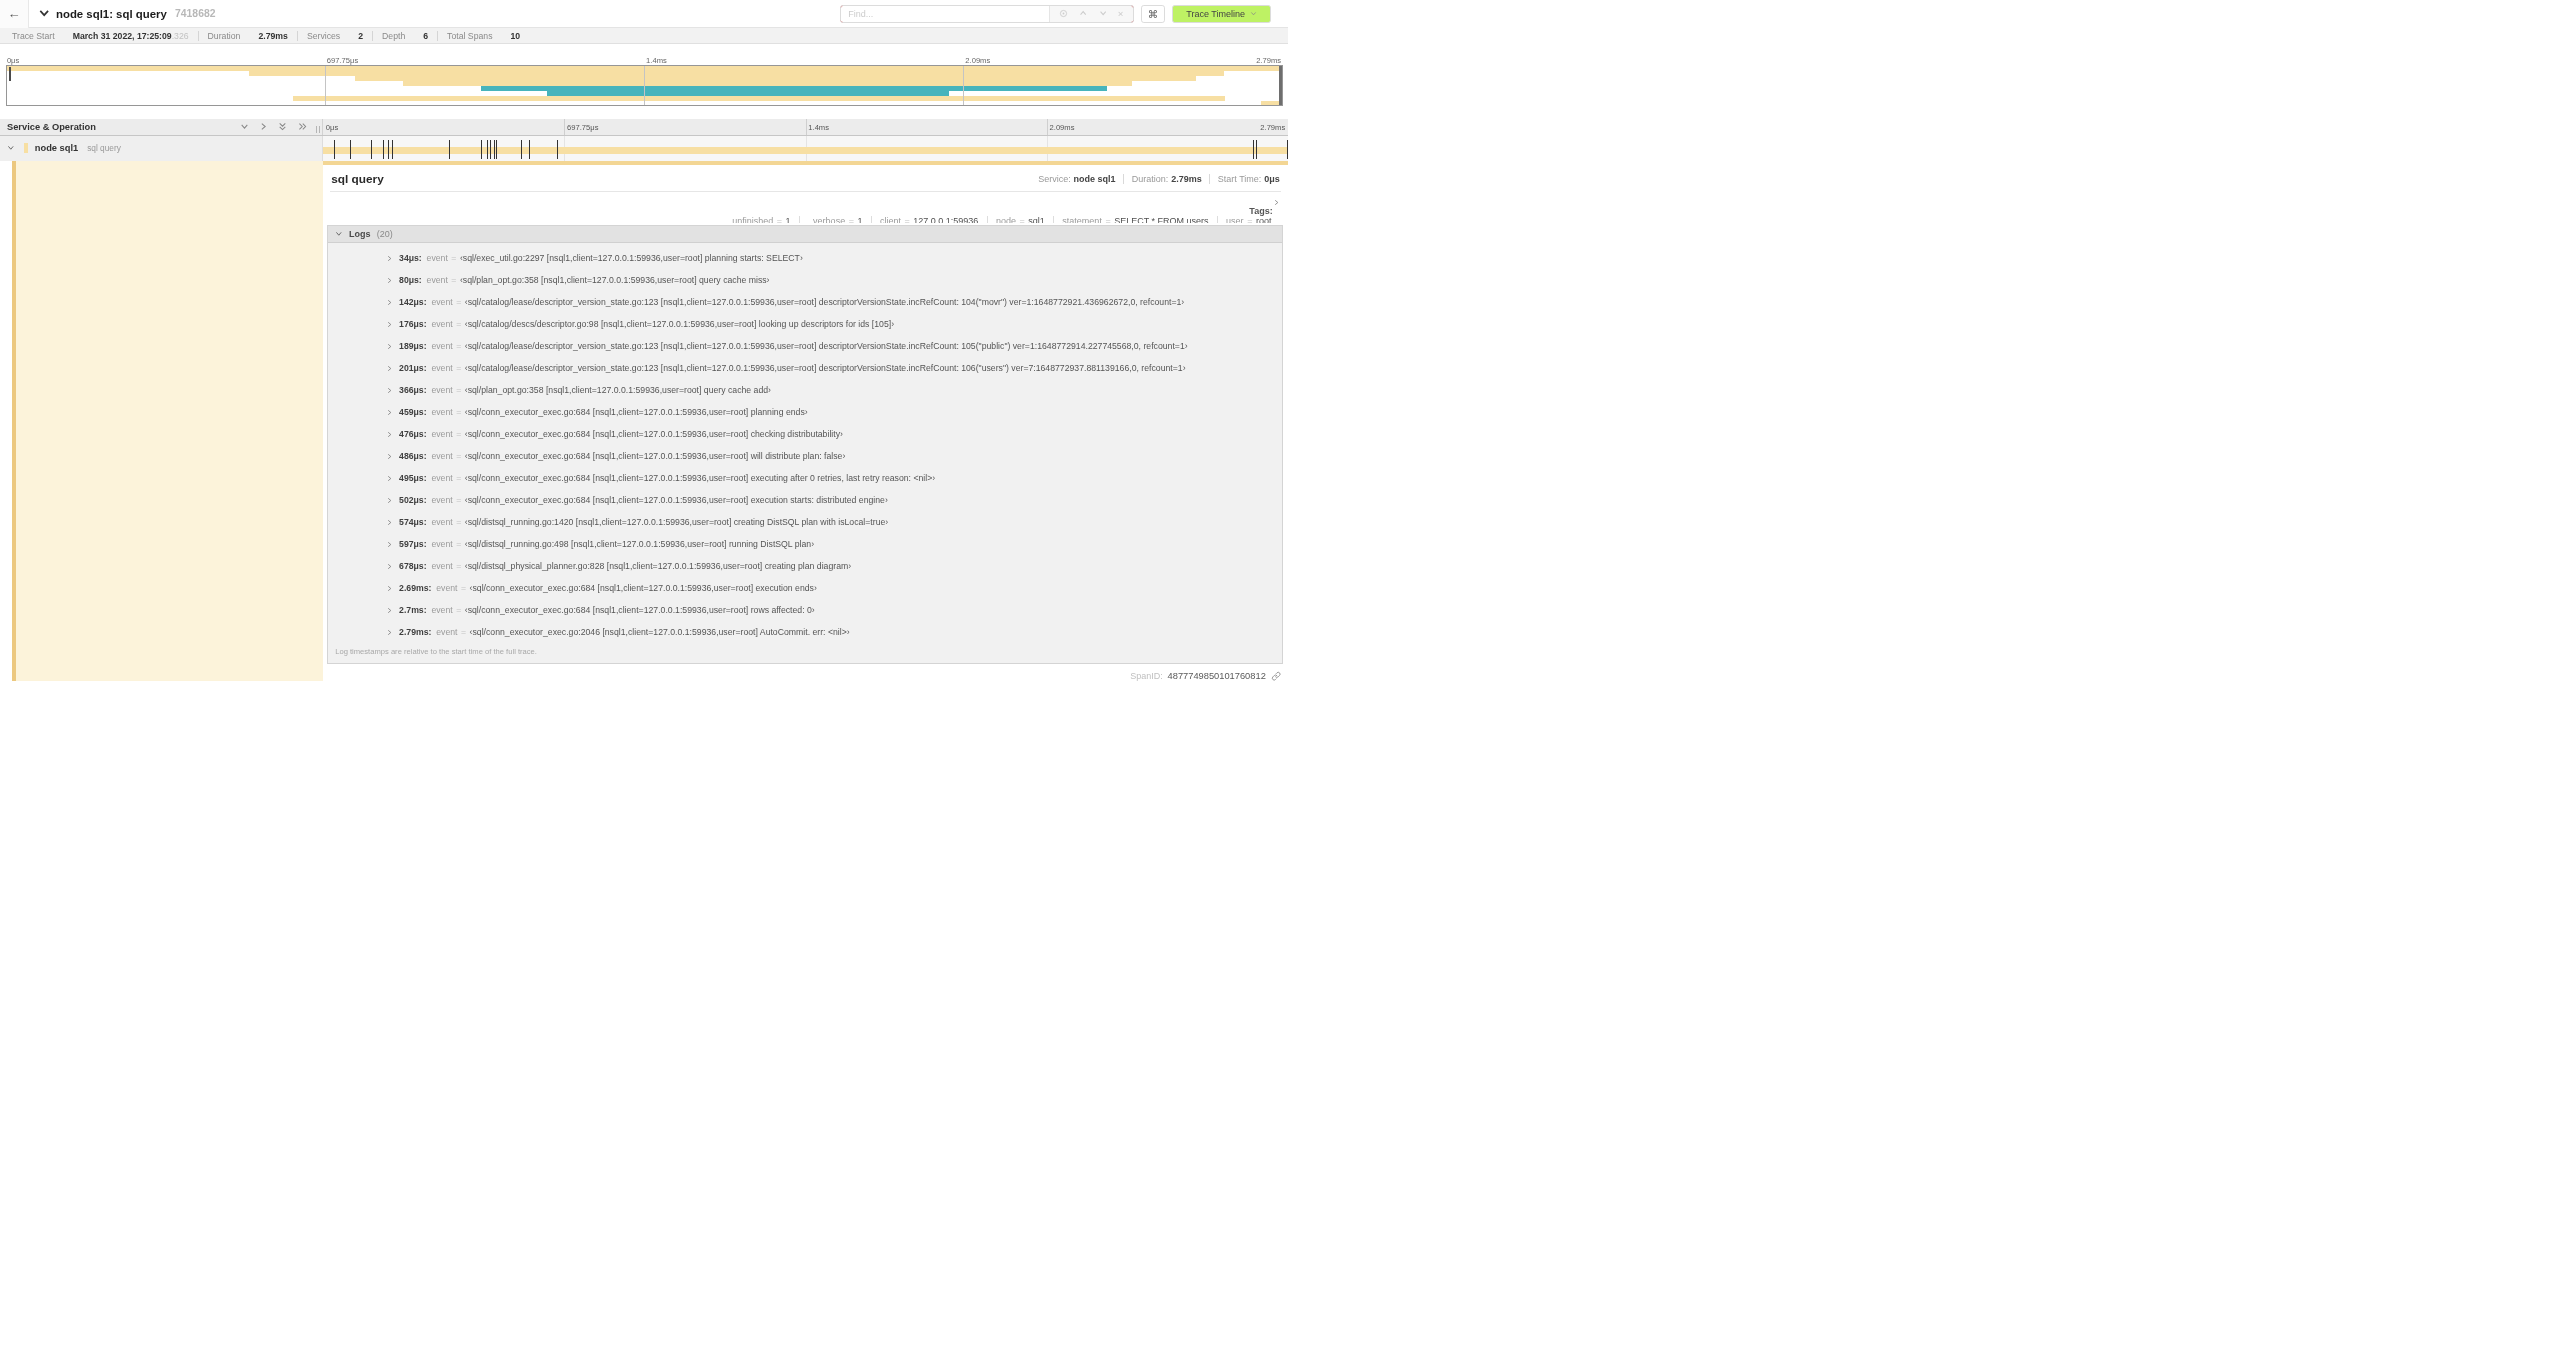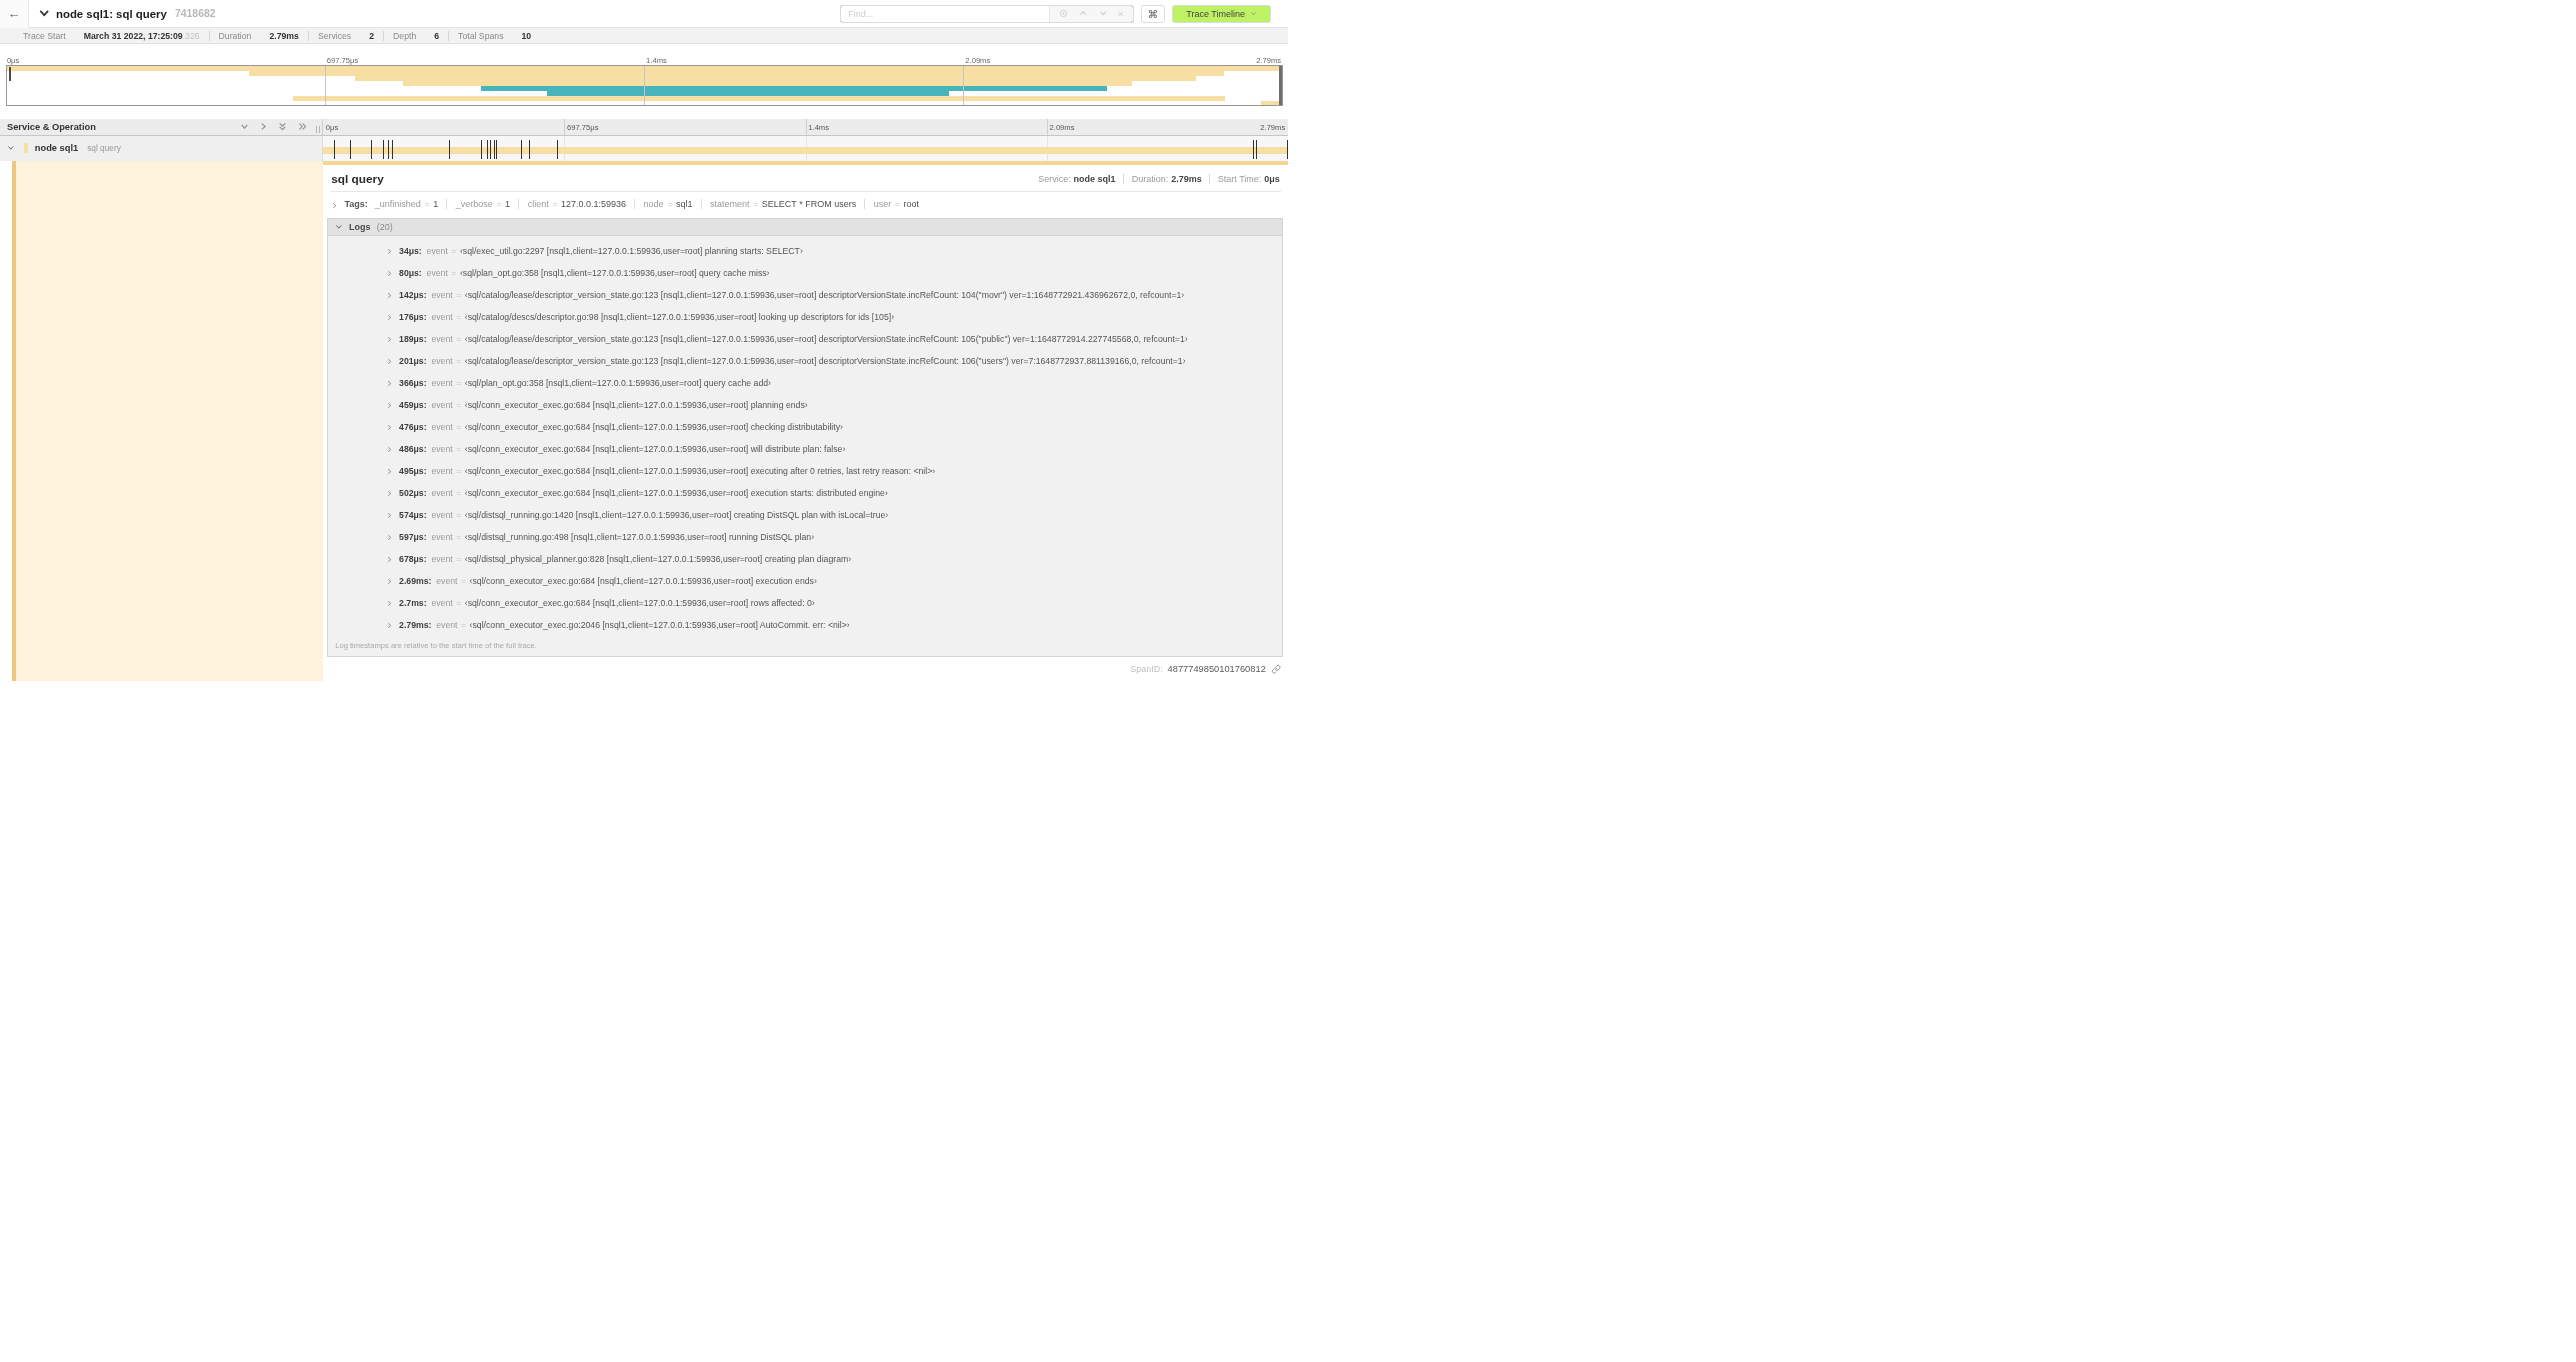--- a/index.html
+++ b/index.html
@@ -15,21 +15,21 @@
   .trace-id { font-size:10.4px; font-weight:bold; color:#b8b8b8; margin-left:2.1px; }
   .topbar-right { margin-left:auto; display:flex; align-items:center; gap:7.6px; padding-right:17.3px; }
   .find-group { display:flex; height:18px; border:0.7px solid #dcdcdc; border-radius:2.8px; overflow:hidden; background:#b91c1c; }
   .find-input { width:208px; border:none; outline:none; padding:0 7px; font-size:9px; color:#444; font-family:inherit; }
   .find-input::placeholder { color:#ccc; }
   .find-tools { display:flex; align-items:center; gap:11px; padding:0 9px; background:#f7f7f7; border-left:0.7px solid #e5e5e5; color:#ccc; }
   .kbd-btn { width:23.5px; height:18px; background:#fff; border:0.7px solid #dcdcdc; border-radius:2.8px; font-size:10.4px; color:#555; cursor:pointer; }
   .view-btn { height:18px; padding:0 13px; display:flex; align-items:center; gap:4.8px; font-size:9px; color:#444; background:#bef264; border:0.7px solid #dcdcdc; border-radius:2.8px; cursor:pointer; font-family:inherit; }
 
   
-  .infobar { height:16px; min-height:16px; background:#f2f2f2; border-bottom:0.7px solid #e0e0e0; display:flex; align-items:center; font-size:8.7px; padding-left:14px; }
+  .infobar { height:16px; min-height:16px; background:#f2f2f2; border-bottom:0.7px solid #e0e0e0; display:flex; align-items:center; font-size:8.7px; padding-left:3px; }
   .info-item { padding:0 9px; border-right:0.7px solid #d5d5d5; display:flex; align-items:center; }
   .info-item:last-child { border-right:none; }
   .info-label { color:#8a8a8a; }
   .info-val { font-weight:bold; color:#333; margin-left:18px; }
   .info-suffix { color:#c2c2c2; }
 
   
   .minimap { padding:11.8px 5.5px 0; }
   .mm-labels { position:relative; height:9.7px; font-size:7.6px; color:#666; }
   .mm-labels span { position:absolute; top:0; }
@@ -76,21 +76,21 @@
   .accent-strip { height:4.2px; min-height:4.2px; }
   .detail-head { display:flex; align-items:center; padding:7px 8.3px 5.5px; }
   .detail-title { font-size:11.8px; font-weight:bold; color:#2a2a2a; }
   .meta { margin-left:auto; display:flex; font-size:9px; align-items:center; }
   .meta-item { padding:0 7.6px; border-right:0.7px solid #d9d9d9; }
   .meta-item:last-child { border-right:none; padding-right:0; }
   .meta-label { color:#999; }
   .meta-val { font-weight:bold; color:#444; margin-left:2.8px; }
   .detail-divider { height:0.7px; min-height:0.7px; background:#e6e6e6; margin:0 7px; }
 
-  .tags-row { display:flex; align-items:flex-end; padding:7px 8.3px 7px; font-size:9px; white-space:nowrap; overflow:hidden; }
+  .tags-row { display:flex; align-items:flex-end; padding:7px 8.3px 7px; font-size:9px; white-space:nowrap; overflow:hidden;flex-direction:column; }
   .tags-label { font-weight:bold; color:#555; margin:0 7px 0 6.2px; }
   .tag { padding:0 8.3px; border-left:0.7px solid #ddd; display:inline-flex; gap:3.5px; }
   .tag:first-of-type { border-left:none; padding-left:0; }
   .tag .k { color:#9a9a9a; } .tag .eq { color:#c2c2c2; } .tag .v { color:#4f4f4f; }
 
   .logs-box { margin:2.1px 4.8px 0 4.2px; border:0.7px solid #d4d4d4; background:#f1f1f1; display:flex; flex-direction:column; }
   .logs-head { height:17.3px; min-height:17.3px; background:#e2e2e2; border-bottom:0.7px solid #d0d0d0; display:flex; align-items:center; padding:0 7px; gap:6.2px; font-size:9px; cursor:pointer; }
   .logs-title { font-weight:bold; color:#4a4a4a; }
   .logs-count { color:#8a8a8a; }
   .logs-rows { padding-top:3.5px;padding-left:48px; }

